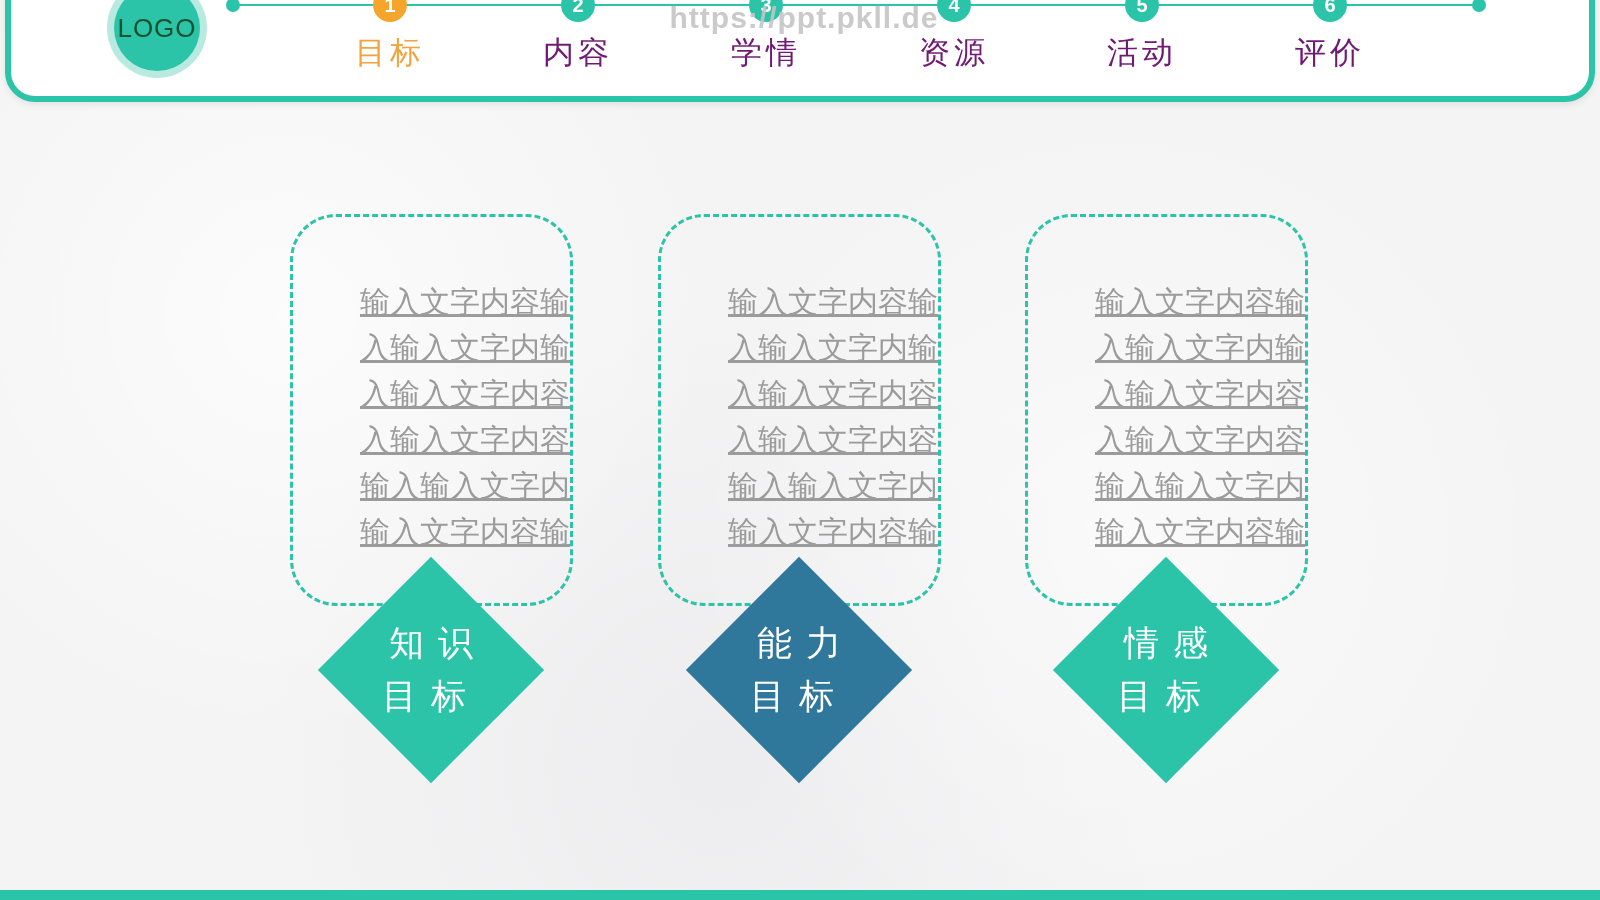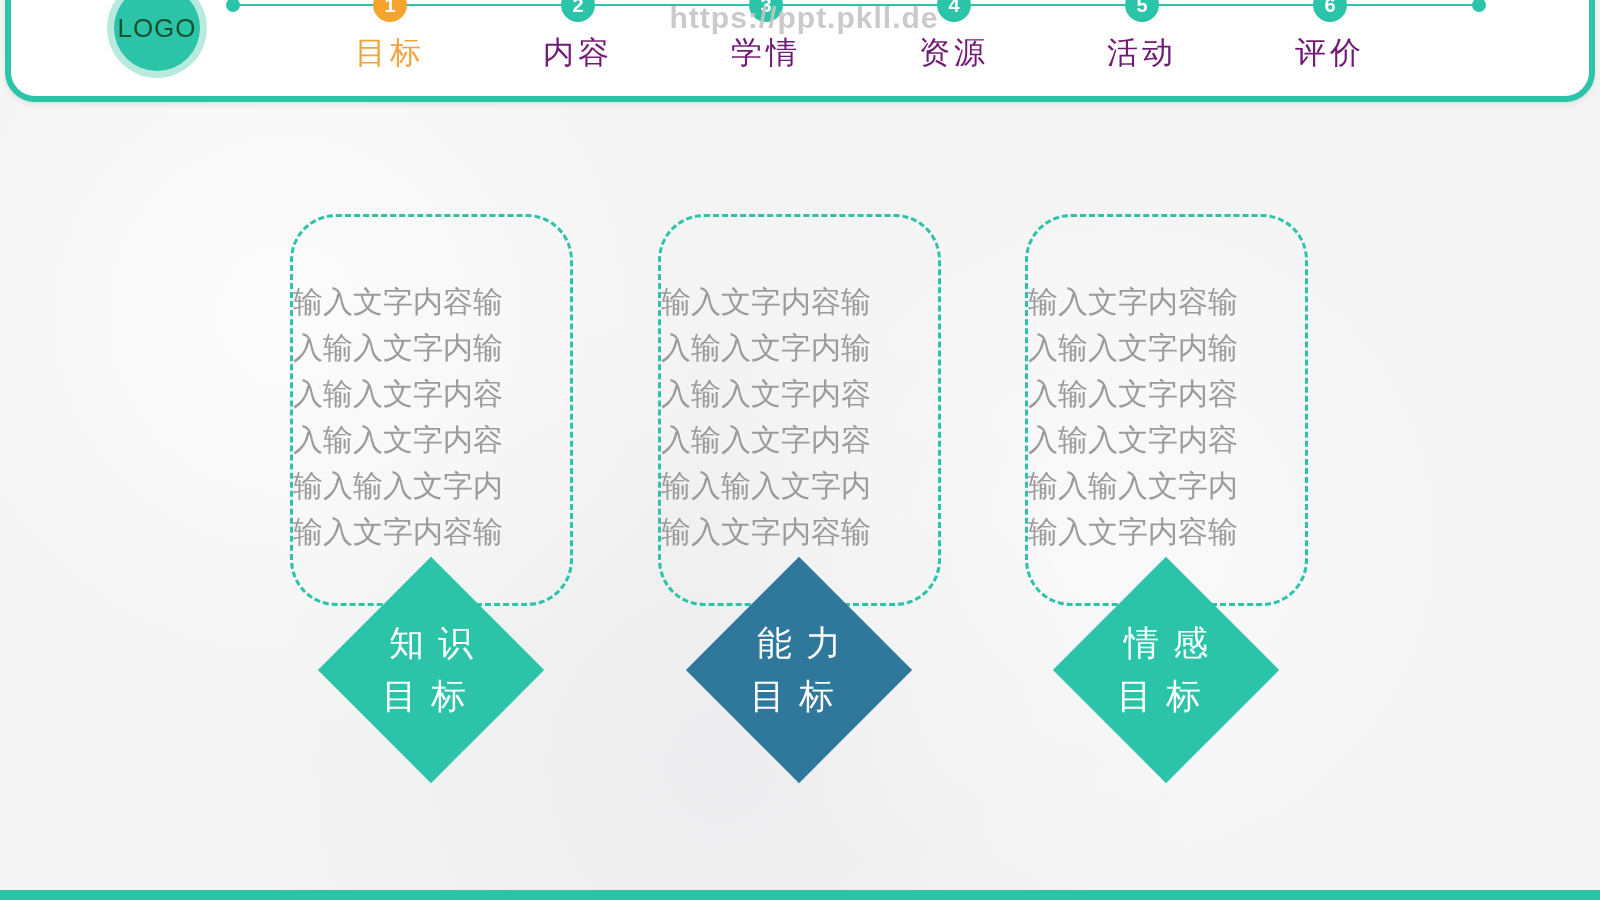--- a/index.html
+++ b/index.html
@@ -111,25 +111,26 @@
     width: 283px; height: 392px;
     border: 3px dashed #2bc4a8;
     border-radius: 46px;
     z-index: 1;
   }
   .card.c0 { left: 290px; }
   .card.c1 { left: 658px; }
   .card.c2 { left: 1025px; }
   .card .body-text {
     padding-top: 62px;
-    text-align: left;
+    text-align: right;
     white-space: pre-line;
     font-size: 30px;
     line-height: 46px;
     color: #9b9b9b;
+    text-decoration: underline;
   }
 
   
   .diamond {
     position: absolute;
     top: 590px;
     width: 160px; height: 160px;
     transform: rotate(45deg);
     z-index: 5;
   }

